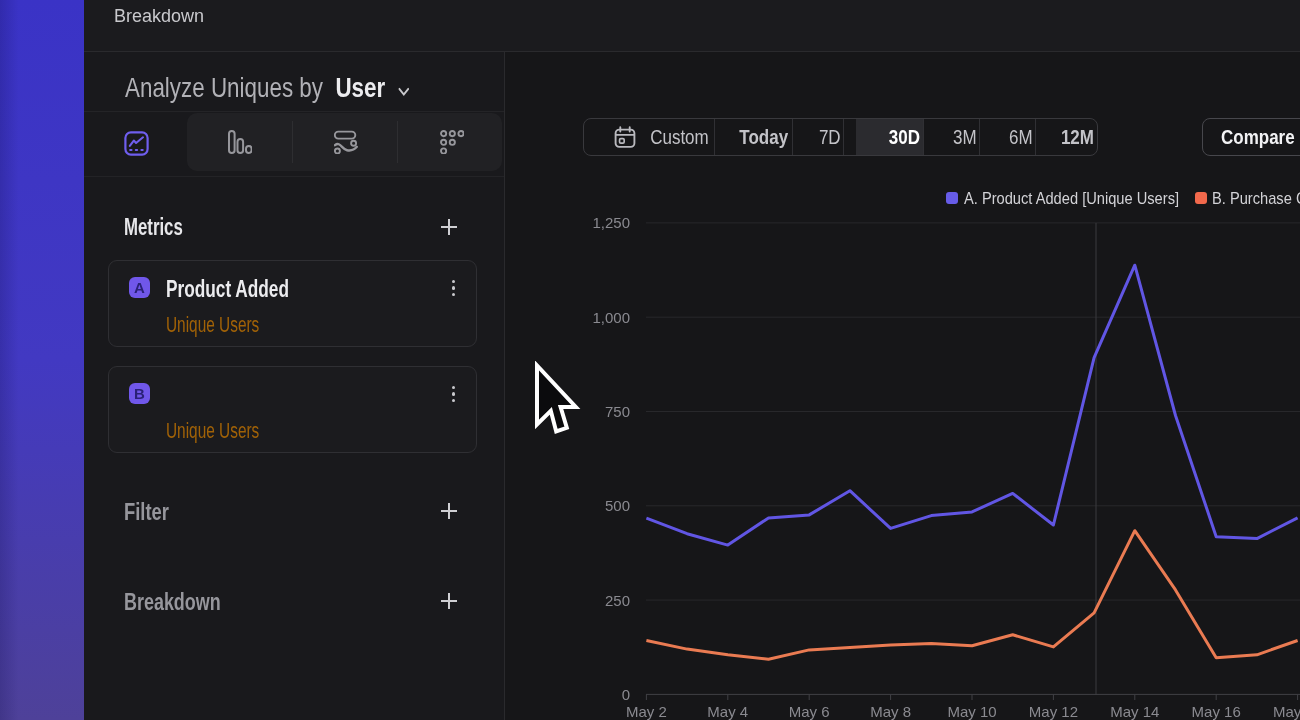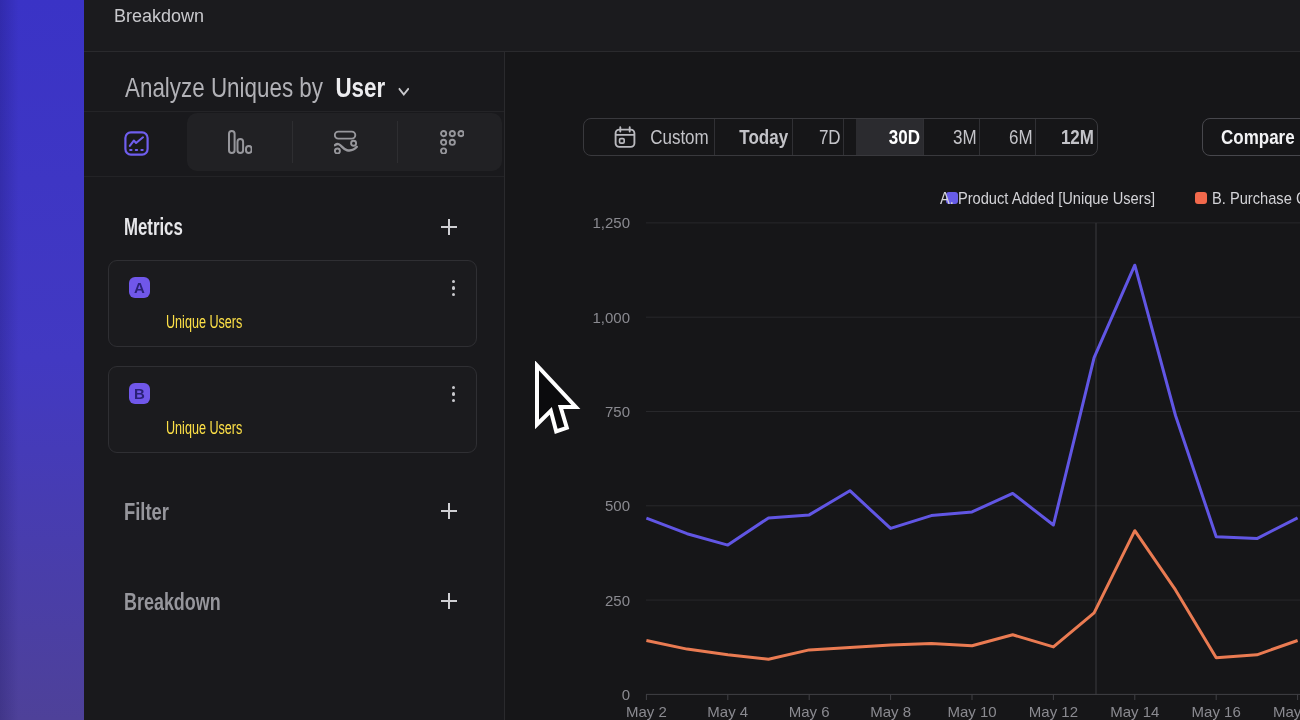--- a/index.html
+++ b/index.html
@@ -25,21 +25,21 @@
   #analyze .t { position:absolute; left:41px; top:20px; font-size:28px; color:#b1b1b6; }
 
   #tabrow { position:absolute; left:0; top:61px; width:100%; height:64px; border-bottom:1px solid #232326; }
   #tabgroup { position:absolute; left:103px; top:0px; width:315px; height:58px; background:#212124; border-radius:10px; }
   .tabsep { position:absolute; top:8px; width:1px; height:42px; background:#2e2e31; }
 
   .card { position:absolute; left:24px; width:369px; height:87px; border:1px solid #2f2f33; border-radius:9px; background:rgba(255,255,255,0.012); }
   .badge { position:absolute; left:20px; top:16px; width:21px; height:21px; border-radius:6px; background:#7057ea;
            color:#2a2178; font-size:15px; font-weight:700; text-align:center; line-height:21px; }
   .card .title { position:absolute; left:57px; top:15px; font-size:23px; font-weight:700; color:#ececef; }
-  .card .sub { position:absolute; left:57px; top:51px; font-size:18px; color:#fde047; }
+  .card .sub { position:absolute; left:57px; top:51px; font-size:22px; color:#a16207; }
   .kebab { position:absolute; left:368px; top:280px; }
   .kebab i { display:block; width:3.2px; height:3.2px; border-radius:50%; background:#c9c9cd; margin-bottom:3.2px; }
 
   .plus { position:absolute; width:16px; height:16px; }
   .plus::before { content:""; position:absolute; left:50%; top:0; width:2px; height:100%; background:#cfcfd3; margin-left:-1px; }
   .plus::after { content:""; position:absolute; top:50%; left:0; height:2px; width:100%; background:#cfcfd3; margin-top:-1px; }
 
   
   #datebar { left:583px; top:118px; height:38px; display:flex; border:1px solid #39393d; border-radius:8px; overflow:hidden; }
   #datebar .seg { display:flex; align-items:center; justify-content:flex-end; font-size:20px; color:#c3c3c8; border-right:1px solid #303034; }
@@ -103,20 +103,21 @@
           <rect x="1" y="18.4" width="5.2" height="5.2" rx="2.6"></rect>
         </g>
       </svg>
     </div>
 
     <div class="abs" style="left:40px; top:162px; font-size:23px; font-weight:700; color:#e7e7ea;"><span class="sx" style="transform:scaleX(0.73)">Metrics</span></div>
     <div class="plus" style="left:357px; top:167px;"></div>
 
     <div class="card" style="top:208px;">
       <div class="badge">A</div>
+      <div class="title"><span class="sx" style="transform:scaleX(0.75)">Product Added</span></div>
       <div class="sub"><span class="sx" style="transform:scaleX(0.70)">Unique Users</span></div>
     </div>
     <div class="card" style="top:314px;">
       <div class="badge">B</div>
       <div class="sub"><span class="sx" style="transform:scaleX(0.70)">Unique Users</span></div>
     </div>
     <div class="kebab" style="left:368px; top:228px;">
       <i></i>
       <i></i>
       <i></i>
@@ -157,21 +158,21 @@
     <div class="seg" style="width:56px;">
       <span class="sc" style="transform:scaleX(0.85)">6M</span>
     </div>
     <div class="seg" style="width:61px;font-weight:bold;">
       <span class="sc" style="transform:scaleX(0.85)">12M</span>
     </div>
   </div>
   <div id="compare" class="abs"><span class="sx" style="transform:scaleX(0.85)">Compare</span></div>
 
   <div class="sw" style="left:946px; background:#675ce8;"></div>
-  <div class="legtext" style="left:940px;"><span class="sx" style="transform:scaleX(0.862)">A. Product Added [Unique Users]</span></div>
+  <div class="legtext" style="left:964px;"><span class="sx" style="transform:scaleX(0.862)">A. Product Added [Unique Users]</span></div>
   <div class="sw" style="left:1195px; background:#f2694c;"></div>
   <div class="legtext" style="left:1212px;"><span class="sx" style="transform:scaleX(0.862)">B. Purchase Completed [Unique Users]</span></div>
 
   <svg id="chart" class="abs" style="left:505px; top:170px;" width="795" height="550" viewBox="0 0 795 550">
     <g stroke="#28282b" stroke-width="1">
       <line x1="141" y1="52.9" x2="795" y2="52.9"></line>
       <line x1="141" y1="147.2" x2="795" y2="147.2"></line>
       <line x1="141" y1="241.5" x2="795" y2="241.5"></line>
       <line x1="141" y1="335.8" x2="795" y2="335.8"></line>
       <line x1="141" y1="430.1" x2="795" y2="430.1"></line>

